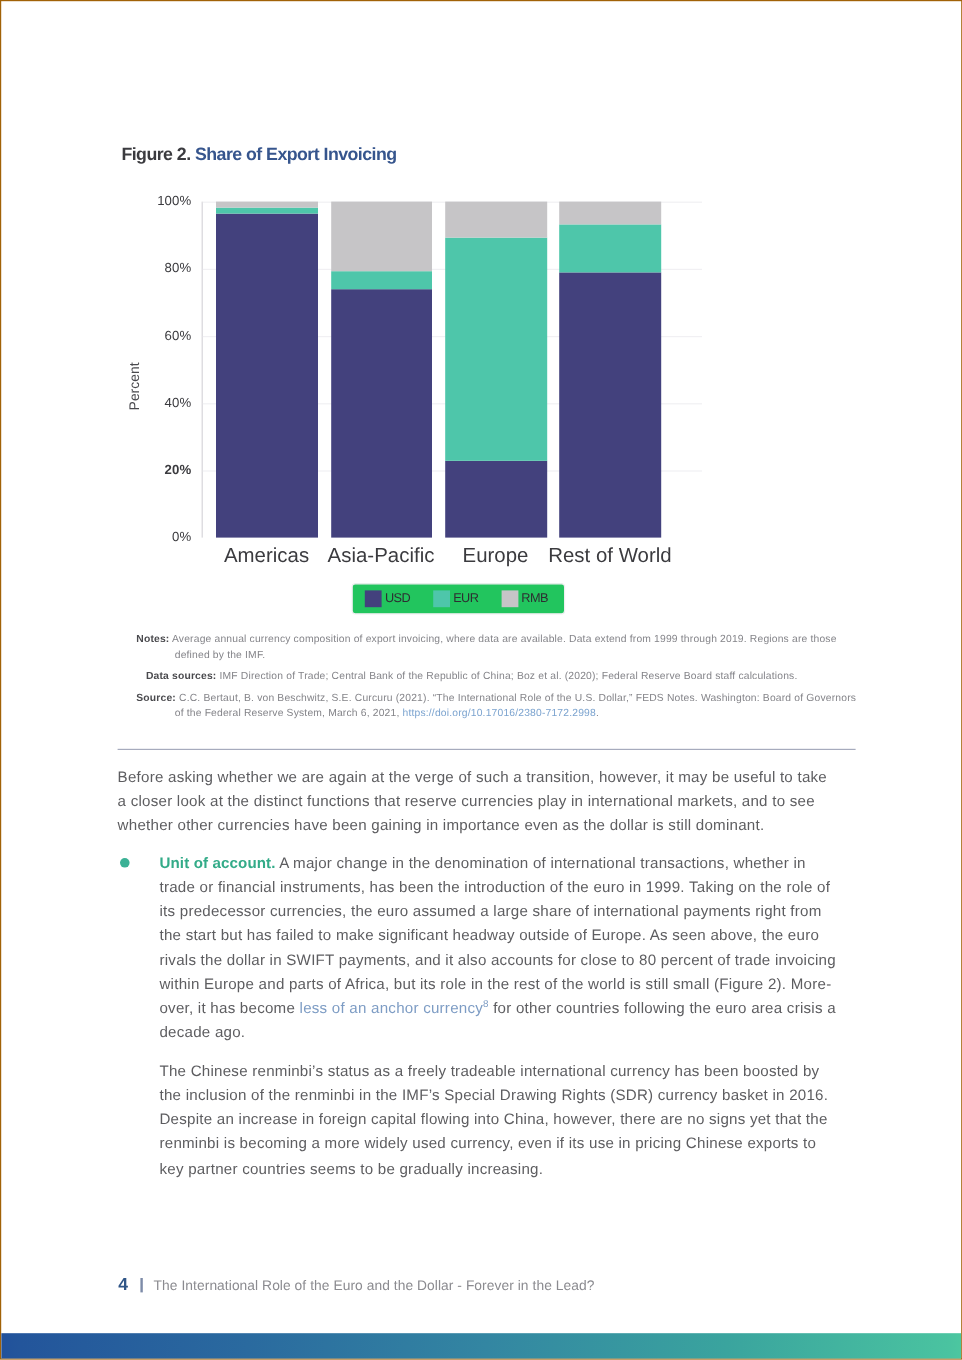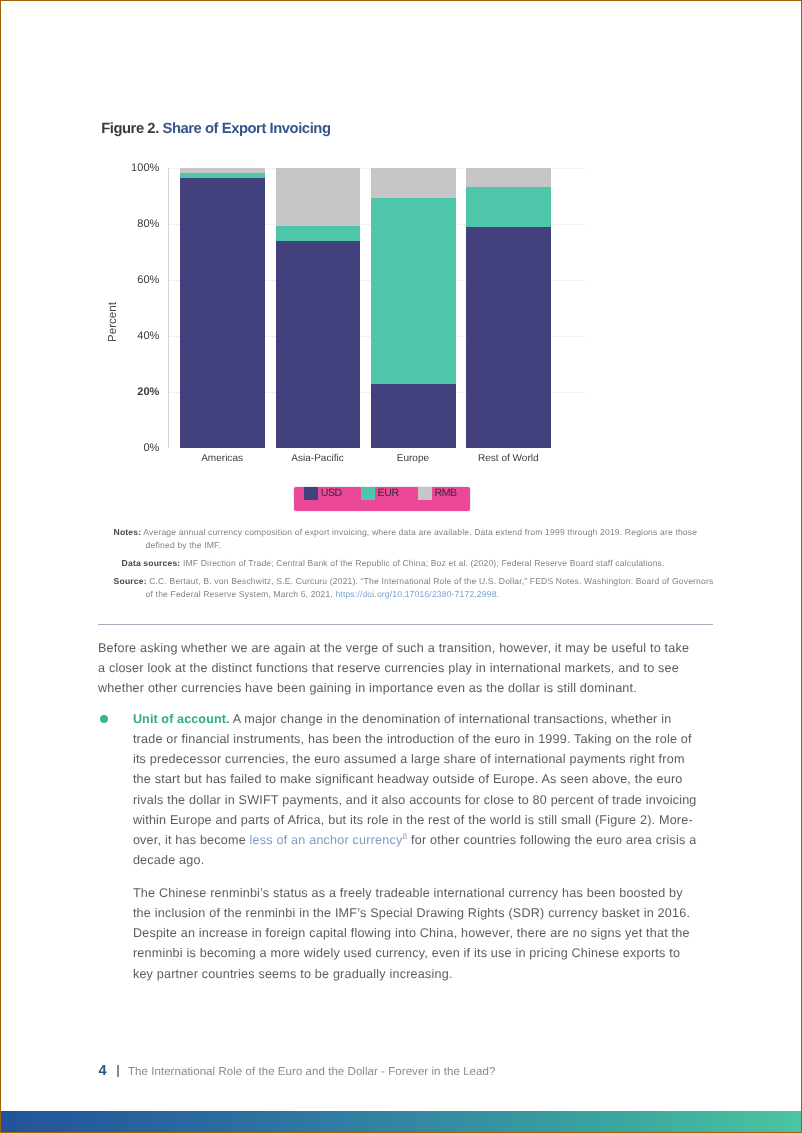--- a/index.html
+++ b/index.html
@@ -40,30 +40,30 @@
   }
   .plot {
     position:absolute; left:70.5px; top:12.3px; width:416.5px; height:279.4px;
   }
   .gridline { position:absolute; left:0; width:100%; height:1px; background:#f1f0f3; }
   .axis-line { position:absolute; left:-0.8px; top:-0.5px; width:1.2px; height:100.4%; background:#d6d5da; }
   .bar { position:absolute; bottom:0; }
   .seg { position:absolute; left:0; width:100%; }
   .xtick-label {
     position:absolute; top:296.5px; text-align:center;
-    font-size:10px; letter-spacing:0.02px; color:#3b3b3f;
+    font-size:17px; letter-spacing:0.02px; color:#3b3b3f;
   }
 
   .legend {
     position:absolute; left:292.1px; top:484.5px;
     width:178.2px; height:26.8px;
     box-sizing:border-box;
     border:1px solid #efeef1; border-radius:3px;
-    display:flex; align-items:flex-start; padding:0 0 0 10.2px;
-    background:#ec4899;
+    display:flex; align-items:center; padding:0 0 0 10.2px;
+    background:#22c55e;
   }
   .legend-item { display:flex; align-items:center; gap:2.8px; margin-right:18.9px; }
   .legend-swatch { width:13.7px; height:13.4px; display:block; }
   .legend-text { font-size:10.6px; color:#2e2e32; letter-spacing:-0.45px;
     padding-right:0.45px; }
 
   
   .notes-block {
     position:absolute; left:112.6px; top:524.5px; width:596px;
     font-size:8.6px; line-height:13px; letter-spacing:0.15px;

